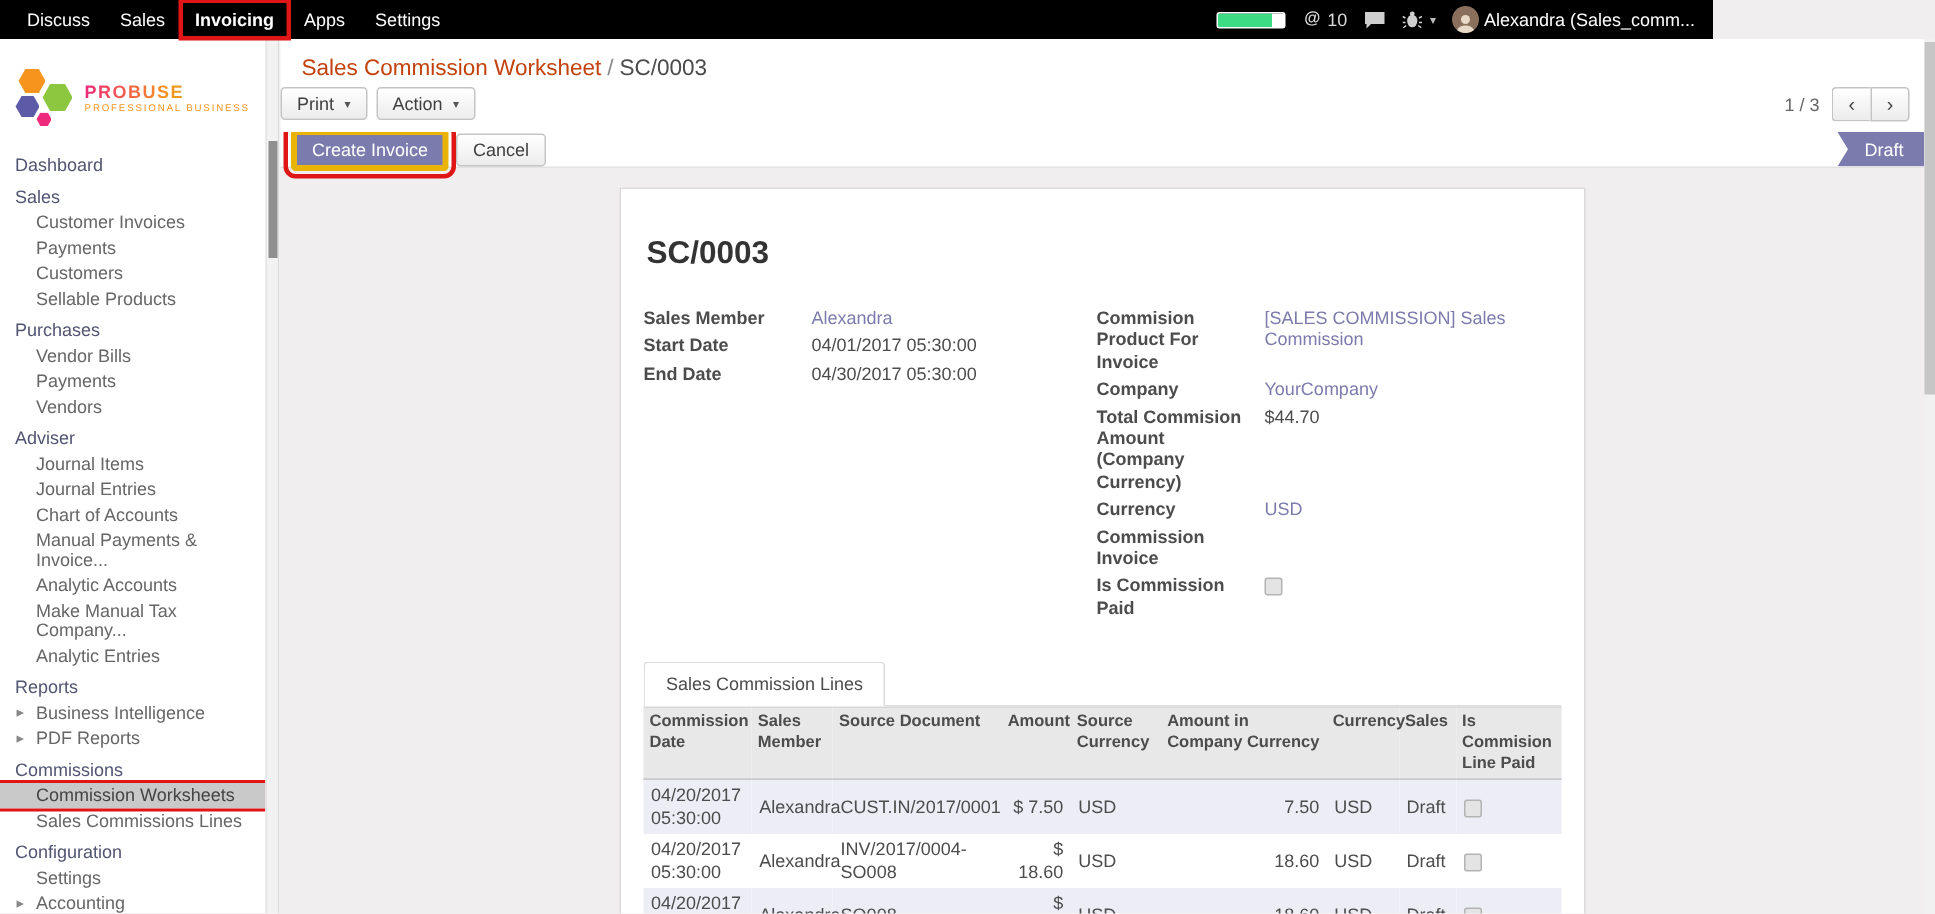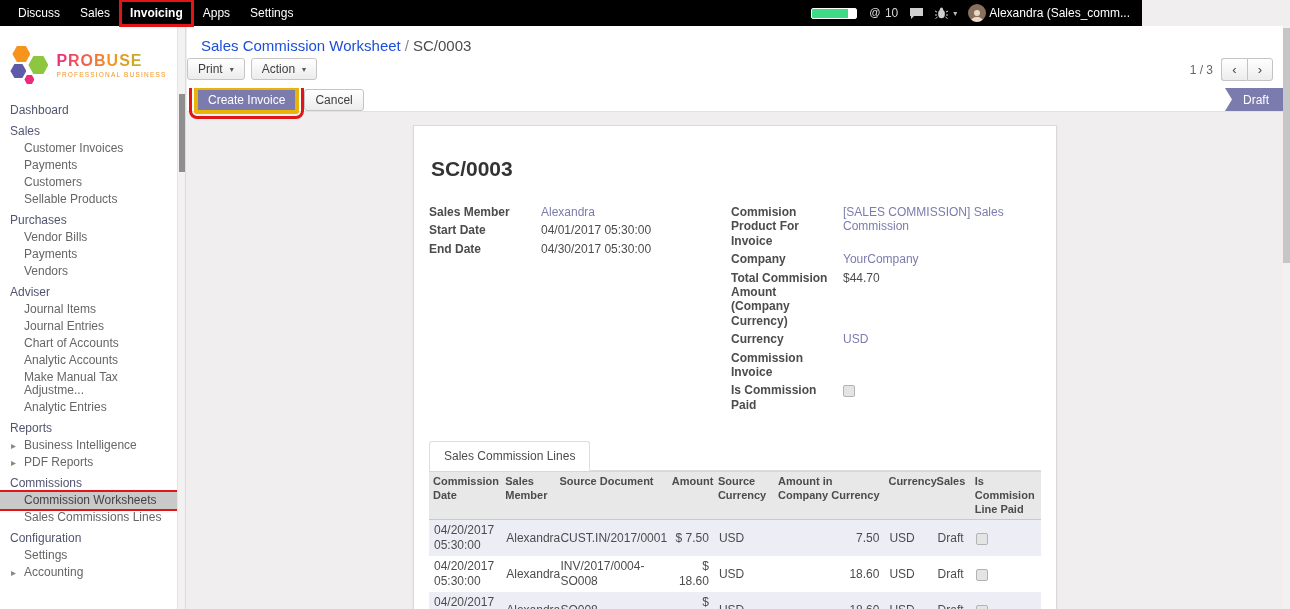--- a/index.html
+++ b/index.html
@@ -26,38 +26,38 @@
   .side-scroll { position:absolute; right:0; top:0; width:8px; bottom:0; background:#f2f2f2; border-left:1px solid #e4e4e4; }
   .side-thumb { position:absolute; left:1px; top:68px; width:6px; height:78px; background:#8f8f8f; }
   .logo { height:72px; display:flex; align-items:center; justify-content:center; gap:6px; padding-top:6px; }
   .hexwrap { position:relative; width:40px; height:42px; }
   .hex { position:absolute; clip-path:polygon(25% 0,75% 0,100% 50%,75% 100%,25% 100%,0 50%); }
   .hex.h1 { width:18px; height:16px; background:#f7941d; left:2px; top:2px; }
   .hex.h2 { width:16px; height:14px; background:#5d5ba8; left:0px; top:20px; }
   .hex.h3 { width:20px; height:18px; background:#8dc63f; left:18px; top:12px; }
   .hex.h4 { width:10px; height:9px; background:#ec297b; left:14px; top:31px; }
   .logo-text { display:flex; flex-direction:column; }
-  .brand { font-size:16px; font-weight:bold; letter-spacing:1px;
+  .brand { font-size:12px; font-weight:bold; letter-spacing:1px;
            background:linear-gradient(90deg,#ec297b,#f7941d,#8dc63f);
            -webkit-background-clip:text; background-clip:text; color:#8dc63f; -webkit-text-fill-color:transparent; }
   .tagline { font-size:6.5px; color:#f7941d; letter-spacing:1.2px; margin-top:1px; }
   .side-heading { font-weight:normal; color:#515571; font-size:12px; padding:5px 4px 2px 10px; cursor:default; }
   .side-item { color:#666; font-size:12px; padding:2px 4px 2px 24px; cursor:pointer; position:relative; line-height:13px; }
   .side-item .arrow { position:absolute; left:11px; top:2px; color:#888; font-size:10px; }
   .side-item.selected { background:#c9c9c9; color:#444; }
   .annot2 { outline:2px solid #e01515; outline-offset:0; }
 
   
   .main { position:absolute; left:187px; top:26px; right:7px; bottom:0; background:#f0eeee; }
   .page-scroll { position:absolute; right:0; top:26px; width:7px; bottom:0; background:#f1f1f1; }
   .page-thumb { position:absolute; top:2px; left:0; width:7px; height:235px; background:#c6c6c6; }
 
   .control-panel { position:relative; height:62px; background:#fff; }
   .breadcrumb { position:absolute; left:14px; top:11px; font-size:15px; }
-  .bc-parent { color:#1d4ed8; cursor:pointer;text-align:right; }
+  .bc-parent { color:#c2410c; cursor:pointer;text-align:right; }
   .bc-sep { color:#888; margin:0 4px; }
   .bc-current { color:#4c4c4c; }
   .cp-center { position:absolute; left:0; right:0; top:32px; display:flex; gap:6px; }
   .btn { display:inline-flex; align-items:center; gap:5px; background:linear-gradient(#ffffff,#ececec); border:1px solid #c4c4c4; border-radius:3px; padding:3px 10px; font-size:12px; color:#404040; cursor:pointer; white-space:nowrap; }
   .btn .caret { color:#555; }
   .cp-right { position:absolute; right:10px; top:32px; display:flex; align-items:center; gap:8px; }
   .pager-value { font-size:12px; color:#666; cursor:pointer; }
   .pager-group { display:flex; }
   .pager-btn { width:26px; height:23px; display:flex; align-items:center; justify-content:center; background:linear-gradient(#ffffff,#ececec); border:1px solid #c4c4c4; font-size:13px; color:#444; cursor:pointer; }
   .pager-btn.prev { border-radius:3px 0 0 3px; border-right:none; }
@@ -156,22 +156,23 @@
 
     <div class="side-heading">Purchases</div>
     <div class="side-item">Vendor Bills</div>
     <div class="side-item">Payments</div>
     <div class="side-item">Vendors</div>
 
     <div class="side-heading">Adviser</div>
     <div class="side-item">Journal Items</div>
     <div class="side-item">Journal Entries</div>
     <div class="side-item">Chart of Accounts</div>
+    <div class="side-item">Manual Payments &amp; Invoice...</div>
     <div class="side-item">Analytic Accounts</div>
-    <div class="side-item">Make Manual Tax Adjustme...</div>
+    <div class="side-item">Make Manual Tax Company...</div>
     <div class="side-item">Analytic Entries</div>
 
     <div class="side-heading">Reports</div>
     <div class="side-item">
       <span class="arrow">▸</span>
       <span>Business Intelligence</span>
     </div>
     <div class="side-item">
       <span class="arrow">▸</span>
       <span>PDF Reports</span>

